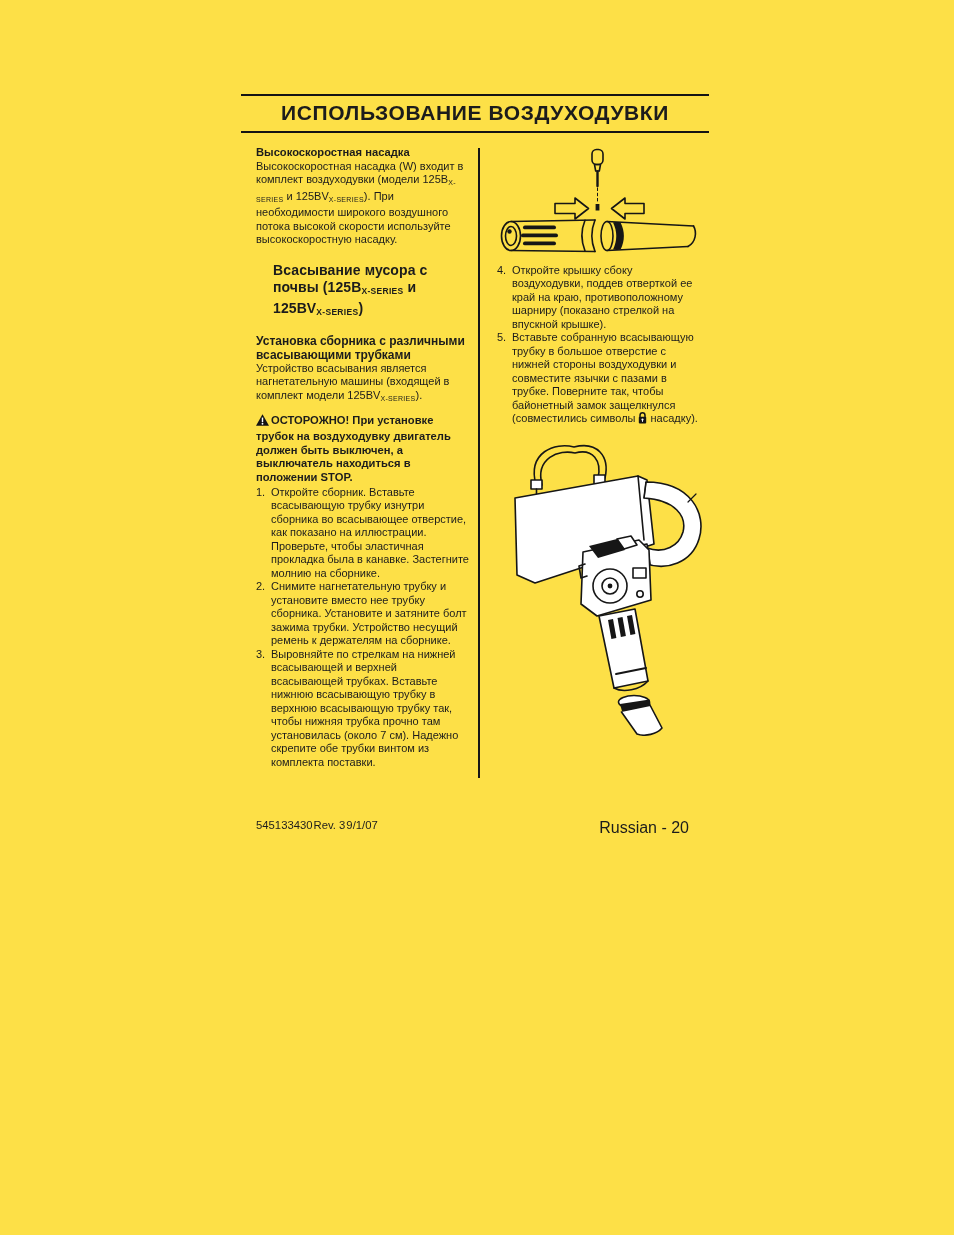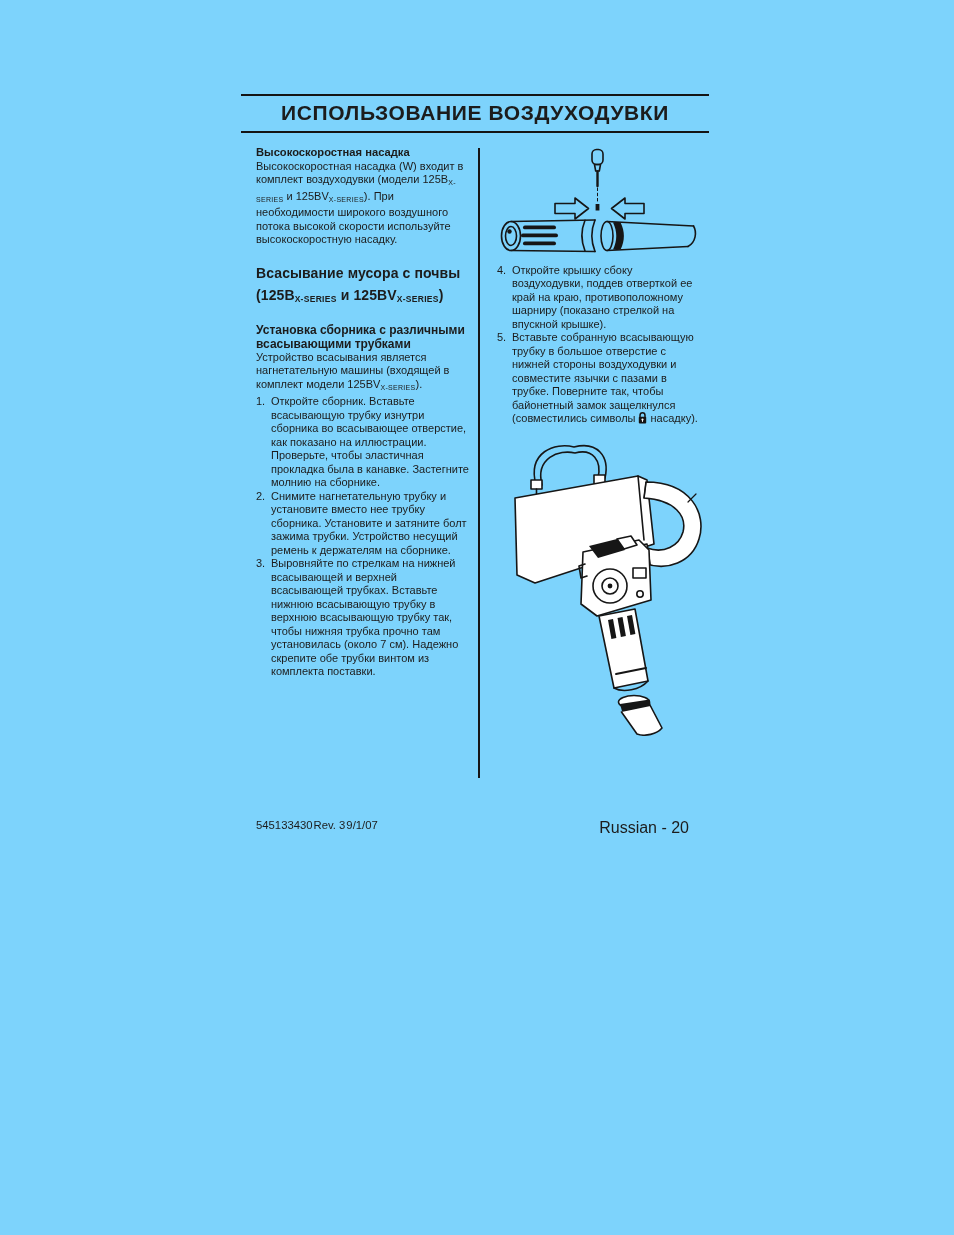--- a/index.html
+++ b/index.html
@@ -1,36 +1,36 @@
 <!DOCTYPE html>
 <html><head>
 <meta charset="utf-8">
 <style>
   html,body{margin:0;padding:0;background:#e8e8e8;}
   .page{
-    position:relative;width:954px;height:1235px;background:#7dd3fc;
+    position:relative;width:954px;height:1235px;background:#fde047;
     font-family:"Liberation Sans",sans-serif;color:#1c1c1c;overflow:hidden;
     margin:0 auto;
   }
   
   .title-block{
     position:absolute;left:241px;top:94px;width:468px;
     border-top:2.5px solid #141414;border-bottom:2.5px solid #141414;
     text-align:center;padding:5px 0 6px 0;
   }
   .title-block h1{
     margin:0;font-size:21px;font-weight:bold;letter-spacing:0.6px;line-height:24px;
   }
   
   .col-left{position:absolute;left:256px;top:146px;width:214px;font-size:11px;line-height:13.5px;}
   .col-right{position:absolute;left:497px;top:145px;width:208px;font-size:11px;line-height:13.5px;}
   .divider{position:absolute;left:478px;top:148px;width:1.8px;height:630px;background:#161616;}
   p{margin:0;}
   .h-small{font-weight:bold;font-size:11.2px;margin:0;}
-  .h-big{font-weight:bold;font-size:14px;line-height:22px;margin:15px 0 0 0;letter-spacing:0.1px;}
+  .h-big{font-weight:bold;font-size:14px;line-height:17px;margin:15px 0 0 17px;letter-spacing:0.1px;}
   .h-sub{font-weight:bold;font-size:12px;line-height:14px;margin:13px 0 0 0;}
   .sub{font-size:7px;letter-spacing:0.3px;vertical-align:-2px;}
   .sub-big{font-size:8.5px;font-weight:bold;letter-spacing:0.3px;vertical-align:-2px;}
   .warning{font-weight:bold;margin-top:9px;font-size:11.2px;line-height:13.8px;}
   .warn-icon{display:inline-block;vertical-align:-2px;margin-right:2px;}
   .steps{margin-top:1px;}
   .step{display:flex;margin:0;}
   .step-num{flex:none;width:15px;}
   .step-text{flex:1;}
   
@@ -59,20 +59,25 @@
     <p class="h-small">Высокоскоростная насадка</p>
 
     <p><span>Высокоскоростная насадка (W) входит в комплект воздуходувки (модели 125B</span><span class="sub">X-SERIES</span><span> и 125BV</span><span class="sub">X-SERIES</span><span>). При необходимости широкого воздушного потока высокой скорости используйте высокоскоростную насадку.</span></p>
 
     <p class="h-big"><span>Всасывание мусора с  почвы (125B</span><span class="sub-big">X-SERIES</span><span> и 125BV</span><span class="sub-big">X-SERIES</span><span>)</span></p>
 
     <p class="h-sub">Установка сборника с различными всасывающими трубками</p>
 
     <p><span>Устройство всасывания является нагнетательную машины (входящей в комплект модели 125BV</span><span class="sub">X-SERIES</span><span>).</span></p>
 
+    <p class="warning"><span class="warn-icon"><svg width="13" height="12" viewBox="0 0 20 18">
+            <path d="M10 0 L20 18 H0 Z" fill="#141414"></path>
+            <rect x="8.9" y="5.2" width="2.2" height="7" fill="#ffffff"></rect>
+            <circle cx="10" cy="14.8" r="1.4" fill="#ffffff"></circle>
+          </svg></span><span>ОСТОРОЖНО! При установке трубок на воздуходувку двигатель должен быть выключен, а выключатель находиться в положении STOP.</span></p>
 
     <div class="steps">
       <div class="step">
         <span class="step-num">1.</span>
         <span class="step-text">Откройте сборник. Вставьте всасывающую трубку изнутри сборника во всасывающее отверстие, как показано на иллюстрации. Проверьте, чтобы эластичная прокладка была в канавке. Застегните молнию на сборнике.</span>
       </div>
       <div class="step">
         <span class="step-num">2.</span>
         <span class="step-text">Снимите нагнетательную трубку и установите вместо нее трубку сборника. Установите и затяните болт зажима трубки. Устройство несущий ремень к держателям на сборнике.</span>
       </div>

